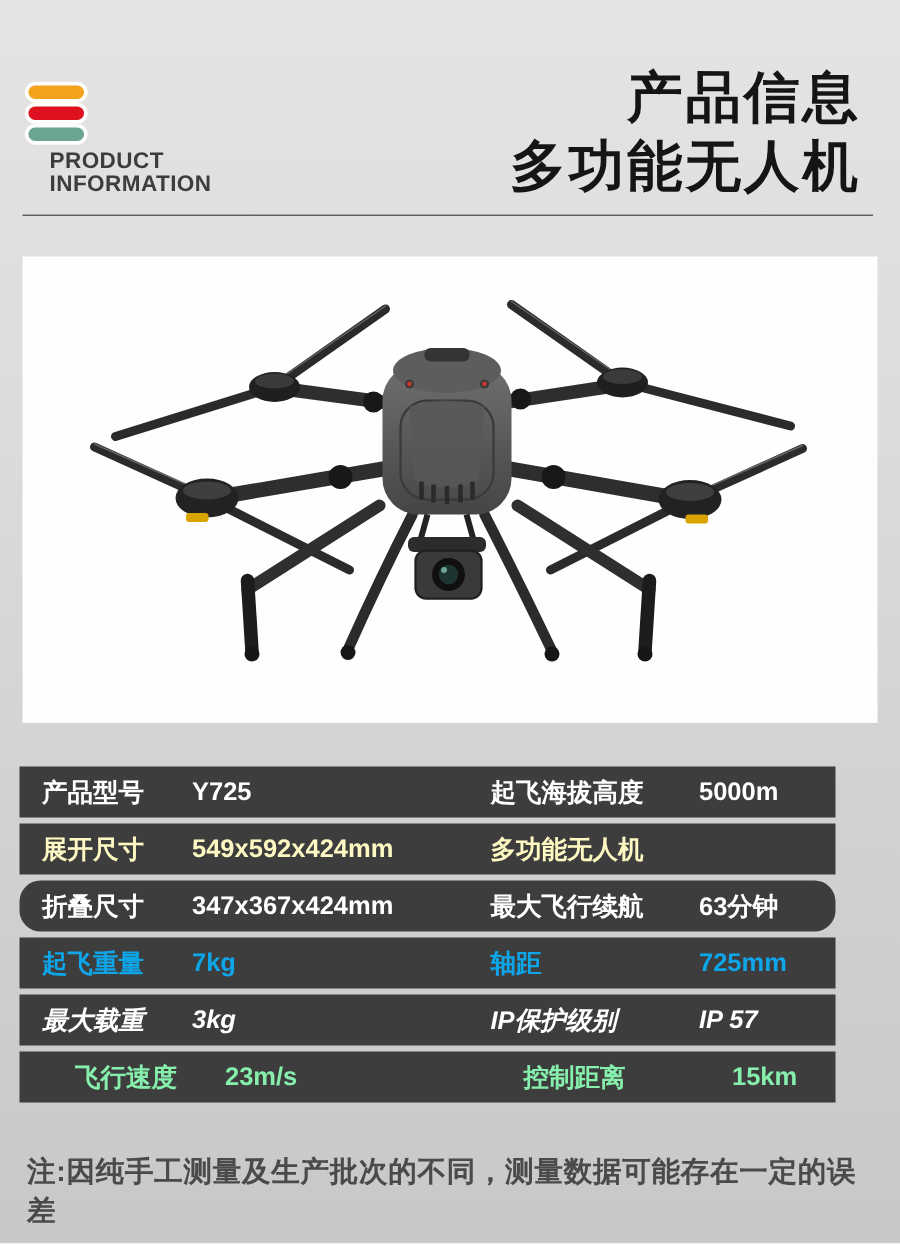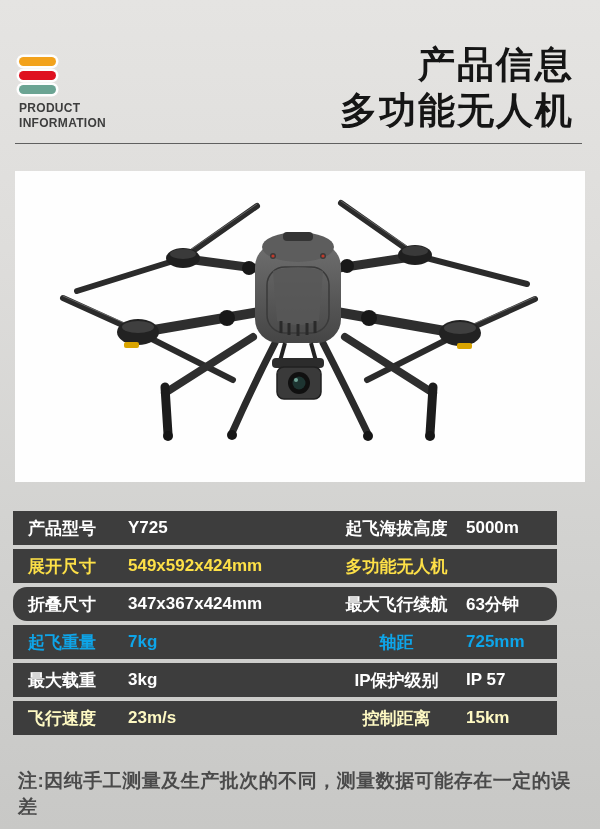--- a/index.html
+++ b/index.html
@@ -17,22 +17,22 @@
   }
 
   
   .logo { position: absolute; left: 19px; top: 57px; }
   .logo-bar {
     width: 37px; height: 9px; border-radius: 5px;
     margin-bottom: 5px;
     box-shadow: 0 0 0 2.5px rgba(255,255,255,0.95);
   }
   .logo-caption {
-    position: absolute; left: 19px; top: 101px;
-    font-size: 12px; font-weight: bold; color: #3d3d3d;
+    position: absolute; left: 33px; top: 101px;
+    font-size: 15px; font-weight: bold; color: #3d3d3d;
     line-height: 14.5px; letter-spacing: 0.3px;
   }
   .title {
     position: absolute; right: 26px; top: 42px;
     text-align: right; color: #151515;
     font-size: 37px; font-weight: bold; line-height: 46px;
     letter-spacing: 2px;
   }
   .rule {
     position: absolute; left: 15px; right: 18px; top: 143px;
@@ -51,21 +51,21 @@
   .spec-table { position: absolute; left: 13px; top: 511px; width: 544px; }
   .spec-row {
     display: flex; align-items: center;
     height: 34px; margin-bottom: 4px;
     background: #3d3d3d;
     color: #ffffff; font-size: 17px; font-weight: bold;
   }
   .spec-row:last-child { margin-bottom: 0; }
   .cl-label { width: 100px; margin-left: 15px; }
   .cl-value { width: 199px; }
-  .cr-label { width: 139px; text-align: center; }
+  .cr-label { width: 139px; }
   .cr-value { flex: 1; }
 
   
   .note {
     position: absolute; left: 18px; top: 768px; right: 10px;
     font-size: 19px; font-weight: bold; color: #4a4a4a;
     letter-spacing: 0.5px;
   }
 </style>
 </head>
@@ -195,44 +195,44 @@
     </svg>
   </div>
 
   <div class="spec-table">
     <div class="spec-row" style="background: rgb(61, 61, 61); color: rgb(255, 255, 255);">
       <span class="cl-label">产品型号</span>
       <span class="cl-value">Y725</span>
       <span class="cr-label">起飞海拔高度</span>
       <span class="cr-value">5000m</span>
     </div>
-    <div class="spec-row" style="background: rgb(61, 61, 61); color: #fde047;">
+    <div class="spec-row" style="background: rgb(61, 61, 61); color: #fef9c3;">
       <span class="cl-label">展开尺寸</span>
       <span class="cl-value">549x592x424mm</span>
       <span class="cr-label">多功能无人机</span>
     </div>
     <div class="spec-row" style="background: rgb(61, 61, 61); color: rgb(255, 255, 255); border-radius: 14px;">
       <span class="cl-label">折叠尺寸</span>
       <span class="cl-value">347x367x424mm</span>
       <span class="cr-label">最大飞行续航</span>
       <span class="cr-value">63分钟</span>
     </div>
     <div class="spec-row" style="background: rgb(61, 61, 61); color: #0ea5e9;">
       <span class="cl-label">起飞重量</span>
       <span class="cl-value">7kg</span>
       <span class="cr-label">轴距</span>
       <span class="cr-value">725mm</span>
     </div>
-    <div class="spec-row" style="background: rgb(61, 61, 61); color: rgb(255, 255, 255);">
+    <div class="spec-row" style="background: rgb(61, 61, 61); color: rgb(255, 255, 255); font-style: italic;">
       <span class="cl-label">最大载重</span>
       <span class="cl-value">3kg</span>
       <span class="cr-label">IP保护级别</span>
       <span class="cr-value">IP 57</span>
     </div>
-    <div class="spec-row" style="background: rgb(61, 61, 61); color: #fef9c3;">
+    <div class="spec-row" style="background: rgb(61, 61, 61); color: #86efac; padding-left: 22px;">
       <span class="cl-label">飞行速度</span>
       <span class="cl-value">23m/s</span>
       <span class="cr-label">控制距离</span>
       <span class="cr-value">15km</span>
     </div>
   </div>
 
   <div class="note">注:因纯手工测量及生产批次的不同，测量数据可能存在一定的误差</div>
 
 </div>

